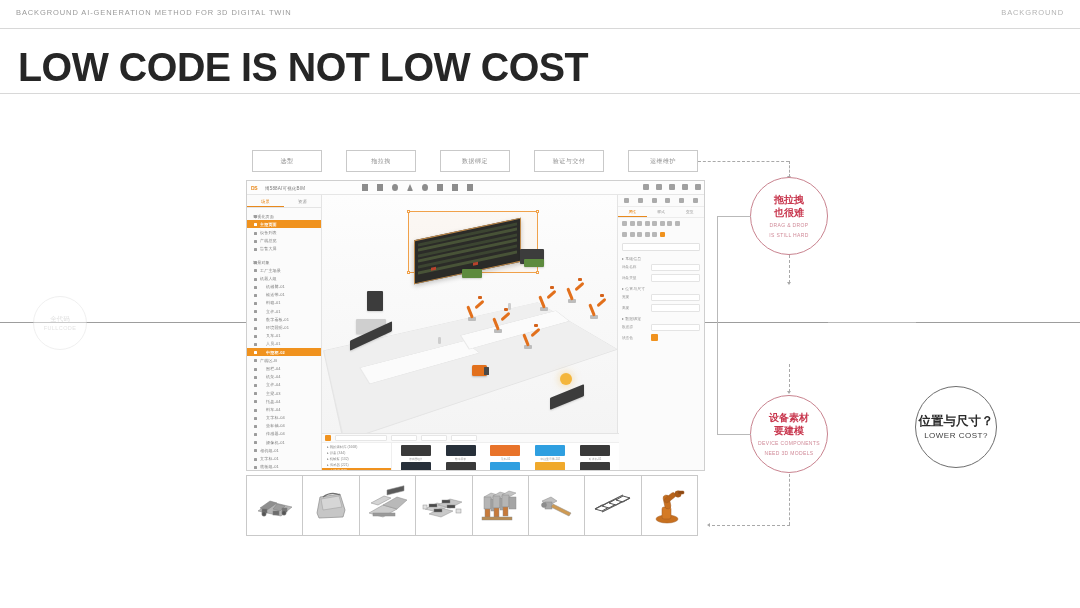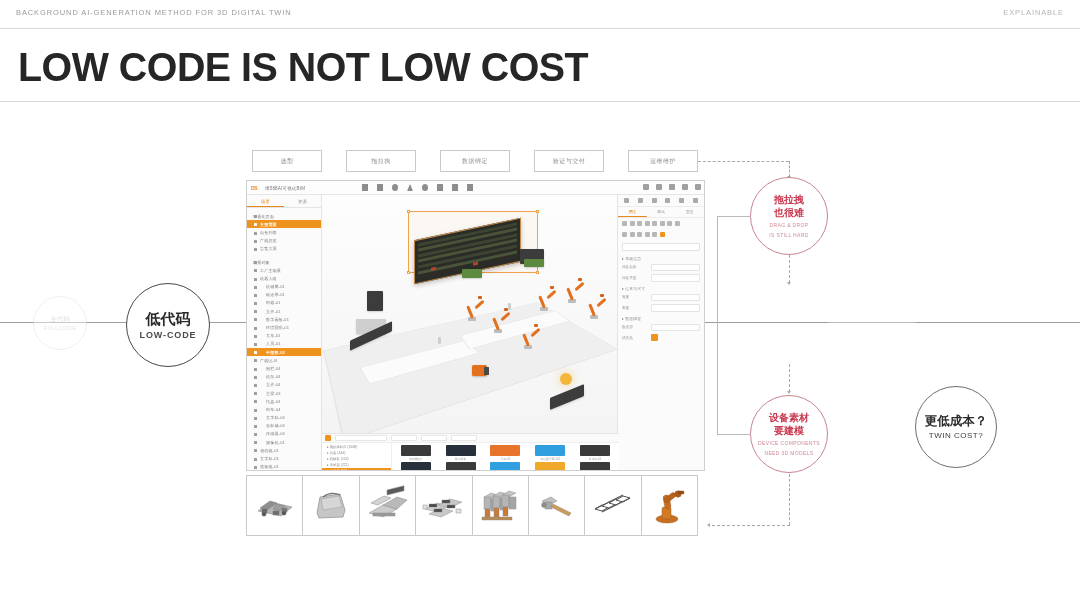--- a/index.html
+++ b/index.html
@@ -17,21 +17,21 @@
   .topbar .kicker{
     position:absolute; left:16px; top:8px;
     font-size:7.5px; letter-spacing:.9px; color:#9a9a9a;
     white-space:nowrap;
   }
   .topbar .section{
     position:absolute; right:16px; top:8px;
     font-size:7.5px; letter-spacing:.9px; color:#b4b4b4;
   }
   .titlebar{
-    position:absolute; left:0; top:30px; width:1080px; height:72px;
+    position:absolute; left:0; top:30px; width:1080px; height:64px;
     border-bottom:1px solid #d8d8d8;
   }
   .titlebar h1{
     position:absolute; left:18px; top:14px;
     font-size:41px; font-weight:700; letter-spacing:-.5px;
     color:#262626; white-space:nowrap;
     font-family:"Liberation Sans","DejaVu Sans",sans-serif;
     transform:scaleX(.96); transform-origin:left center;
   }
 
@@ -268,43 +268,39 @@
           margin-left:-1px; background:#fff; display:flex;
           align-items:center; justify-content:center; overflow:hidden; }
   .scell:first-child{ margin-left:0; }
   .m-svg{ width:48px; height:46px; display:block; }
 </style>
 </head>
 <body>
 
 <div class="topbar">
   <div class="kicker">BACKGROUND AI-GENERATION METHOD FOR 3D DIGITAL TWIN</div>
-  <div class="section">EXPLAINABLE</div>
+  <div class="section">BACKGROUND</div>
 </div>
 <div class="titlebar">
   <h1>LOW CODE IS NOT LOW COST</h1>
 </div>
 
 <div class="canvas">
 
   <div class="spine"></div>
 
   <div class="circ" id="fullcode">
     <div class="cn">全代码</div>
     <div class="en">FULLCODE</div>
   </div>
 
-  <div class="circ" id="lowcode">
-    <div class="cn">低代码</div>
-    <div class="en">LOW-CODE</div>
-  </div>
 
   <div class="circ" id="lowercost">
-    <div class="cn">更低成本？</div>
-    <div class="en">TWIN COST?</div>
+    <div class="cn">位置与尺寸？</div>
+    <div class="en">LOWER COST?</div>
   </div>
 
   <div class="pbox" style="left:252px; top:47px; width:70px;">
     <span>选型</span>
   </div>
   <div class="plink" style="left:322px; width:24px;"></div>
 
   <div class="pbox" style="left:346px; top:47px; width:70px;">
     <span>拖拉拽</span>
   </div>

